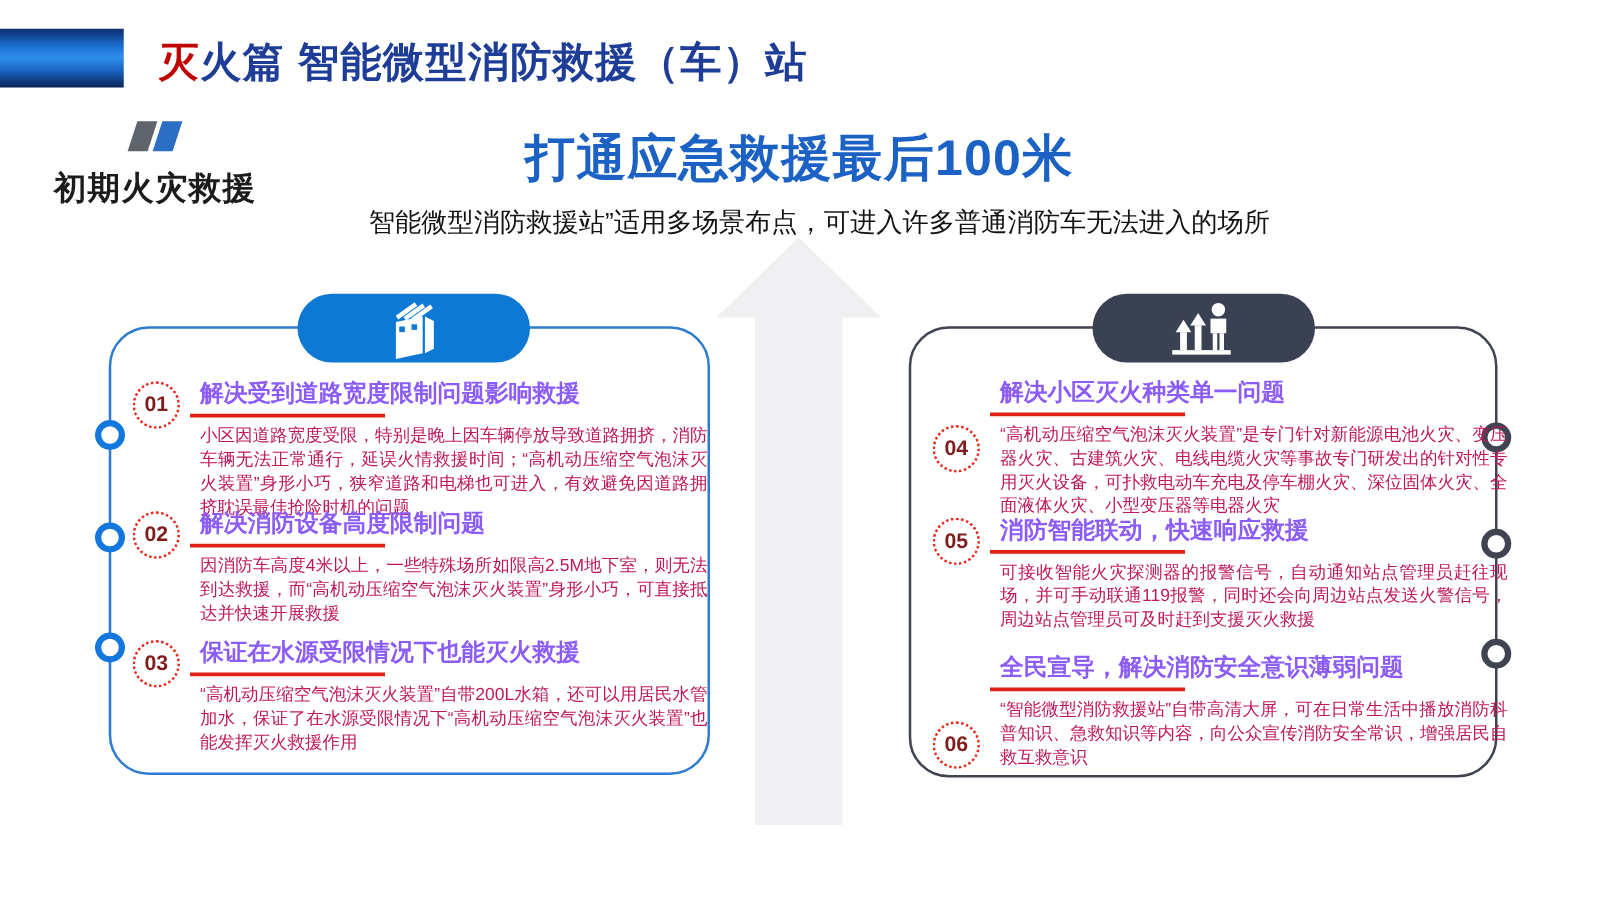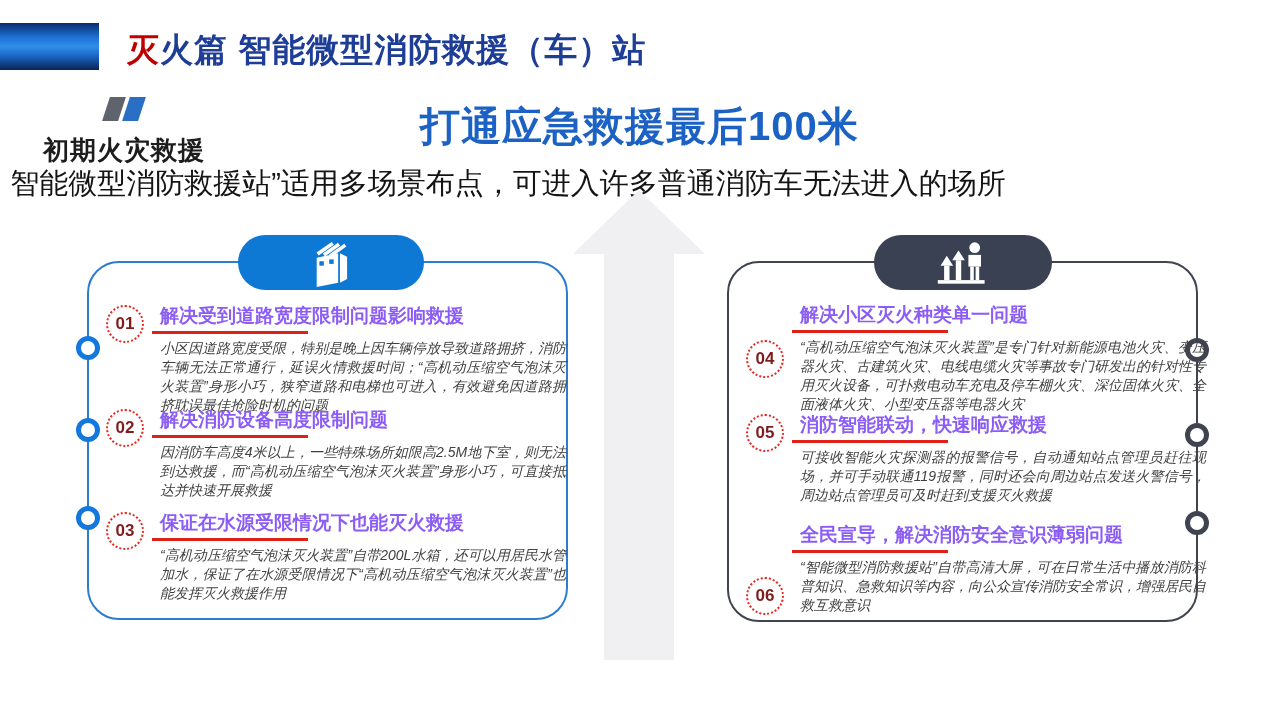--- a/index.html
+++ b/index.html
@@ -14,21 +14,21 @@
   }
   .htitle{position:absolute;left:126px;top:28px;font-size:33px;font-weight:bold;color:#1e3d96;white-space:nowrap;letter-spacing:1px;}
   .htitle .red{color:#c00000;}
   .section-tag{position:absolute;left:43px;top:96px;display:flex;align-items:center;gap:11px;flex-direction:column;}
   .tag-icon{display:flex;align-items:center;height:26px;}
   .tag-icon i{display:block;width:16px;height:24px;transform:skewX(-18deg);}
   .tag-icon .g{background:#5f646c;margin-right:4px;}
   .tag-icon .b{background:#2a6fc4;}
   .tag-label{font-size:26px;font-weight:bold;color:#1c1c1c;letter-spacing:1px;}
   .hero-title{position:absolute;left:420px;top:99px;font-size:40px;font-weight:bold;color:#1b62c4;white-space:nowrap;letter-spacing:1px;}
-  .hero-sub{position:absolute;left:0;top:164px;width:1016px;text-align:center;font-size:29px;color:#141414;}
+  .hero-sub{position:absolute;left:0;top:164px;width:1016px;text-align:right;font-size:21px;color:#141414;}
   
   .arrow{position:absolute;left:573px;top:190px;z-index:0;}
   
   .panel{position:absolute;top:261px;background:#ffffff;border-radius:32px;z-index:1;box-sizing:border-box;}
   .panel.pleft{left:87px;width:481px;height:359px;border:2px solid #2e7cd0;}
   .panel.pright{left:727px;width:471px;height:361px;border:2px solid #3f4450;}
   
   .pill{position:absolute;top:235px;height:55px;border-radius:28px;z-index:2;display:flex;align-items:center;justify-content:center;}
   .pill.pl{left:238px;width:186px;background:#0d79d5;}
   .pill.pr{left:874px;width:178px;background:#3a4153;}
@@ -38,21 +38,21 @@
   
   .item{position:absolute;z-index:2;display:flex;gap:16px;align-items:flex-start;}
   .badge{
     width:34px;height:34px;border:2px dotted #e8281e;border-radius:50%;flex:none;
     display:flex;align-items:center;justify-content:center;
     font-size:17px;font-weight:bold;color:#7f1d1d;
   }
   .content{width:406px;}
   .ititle{font-size:19px;font-weight:bold;color:#8b5cf6;white-space:nowrap;line-height:22px;}
   .uline{width:156px;height:3px;background:#e02117;margin:4px 0 5px -8px;}
-  .ibody{font-size:14px;line-height:19px;color:#404040;text-align:justify;font-style:italic;}
+  .ibody{font-size:14px;line-height:19px;color:#be185d;text-align:justify;}
 </style>
 </head>
 <body>
 
 <div class="slide">
 
   <div class="logo"></div>
 
   <div class="htitle"><span class="red">灭</span><span>火篇 智能微型消防救援（车）站</span></div>
 

